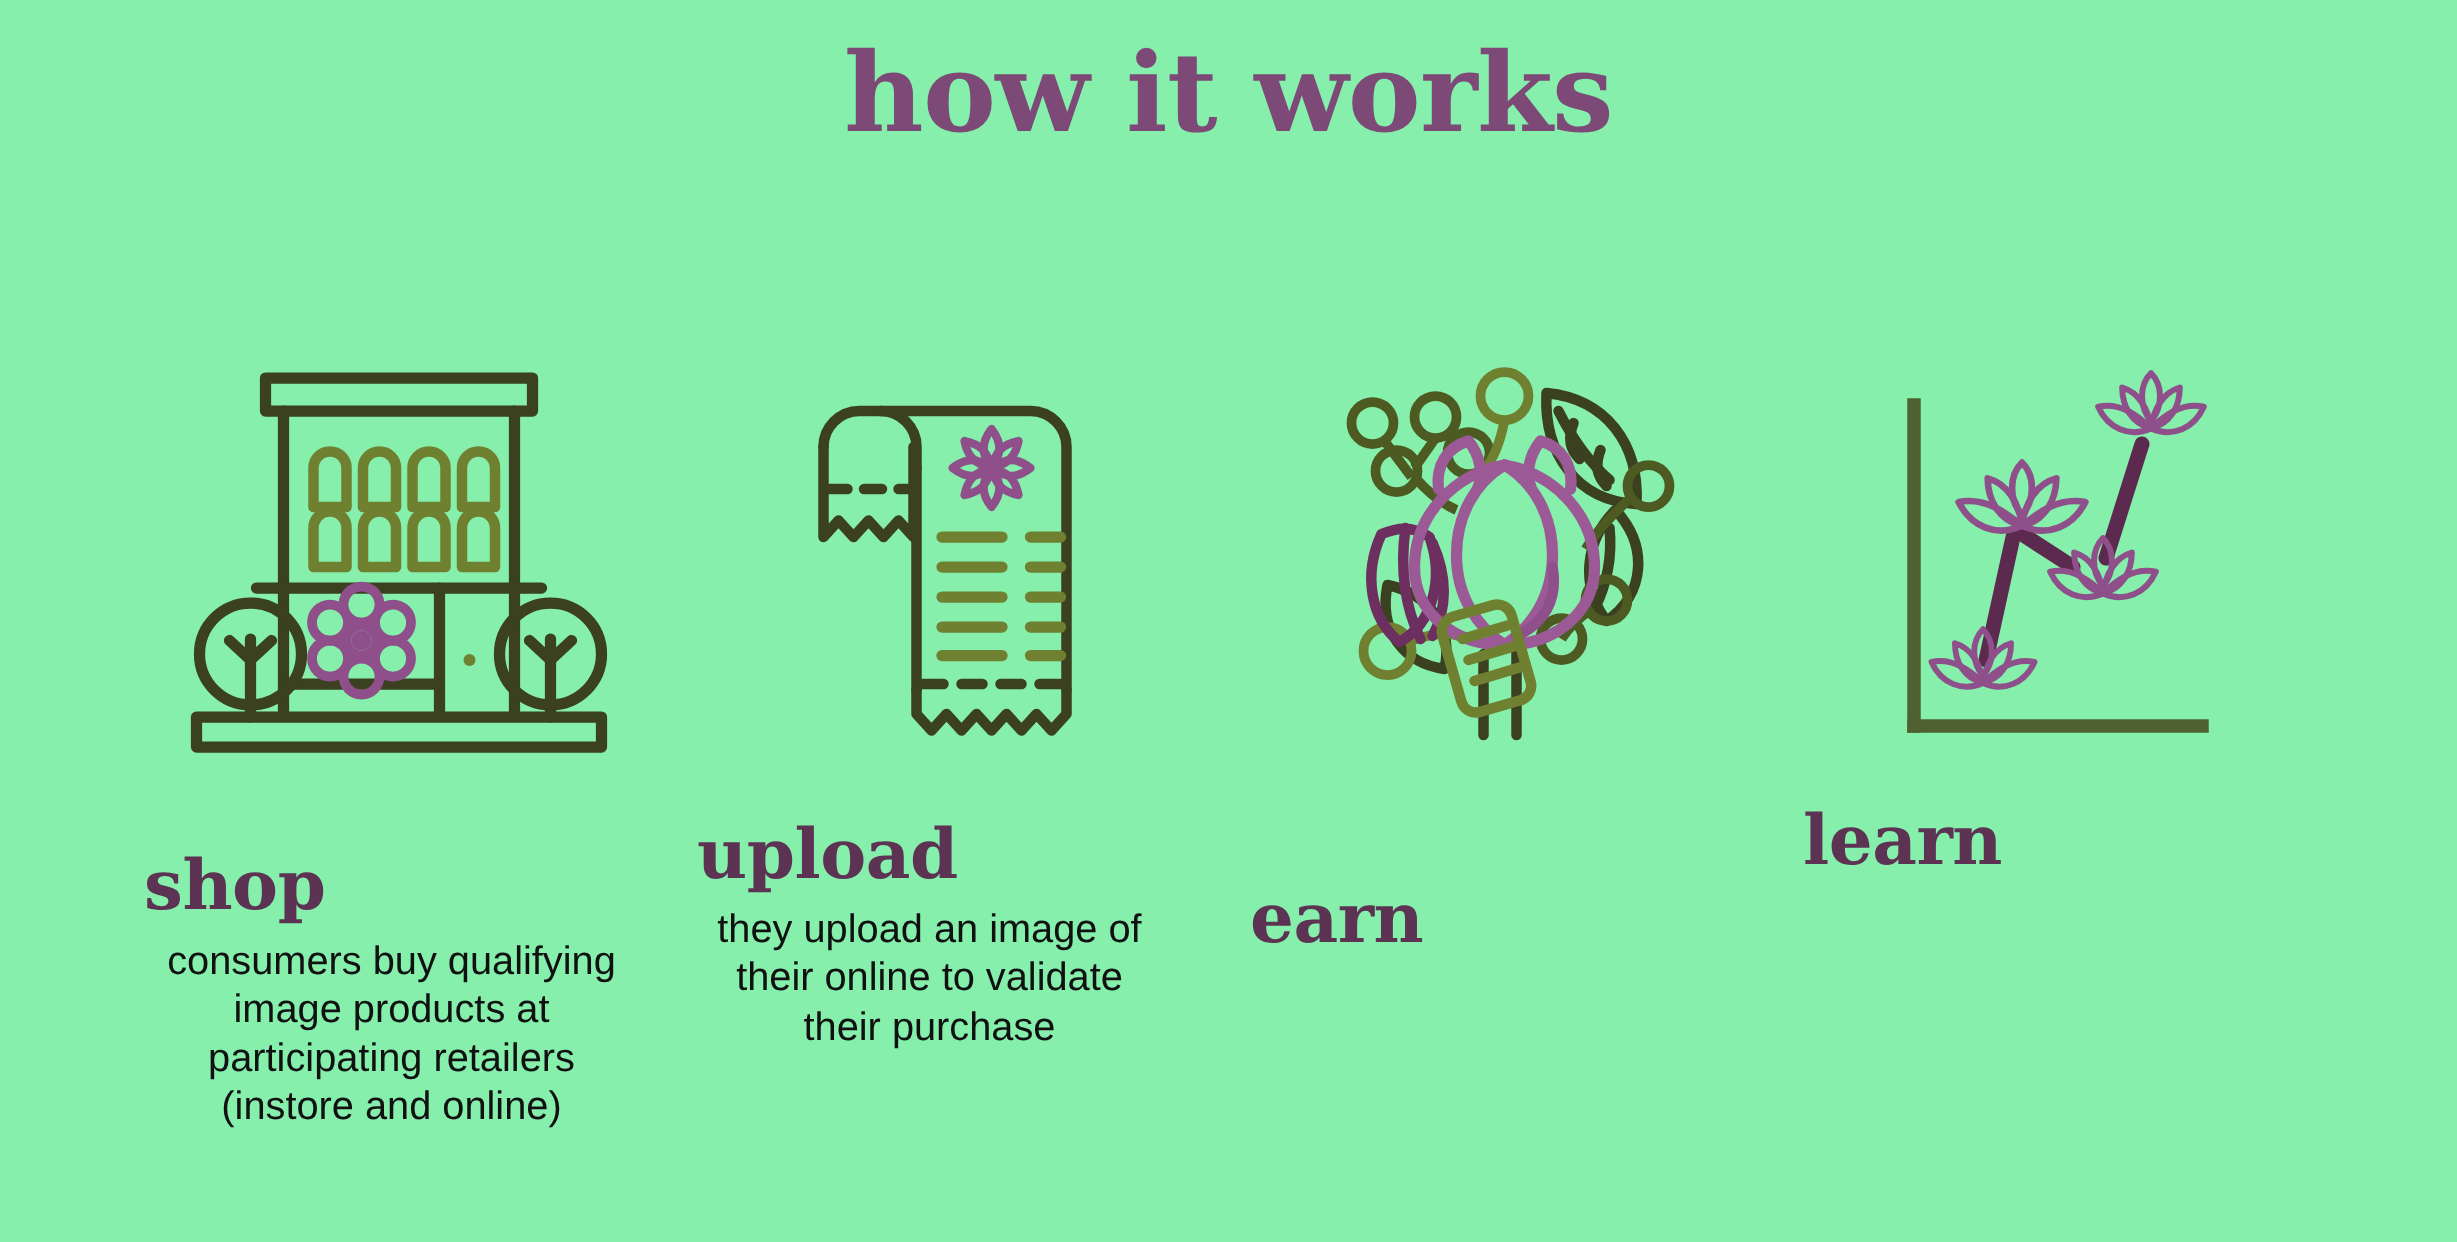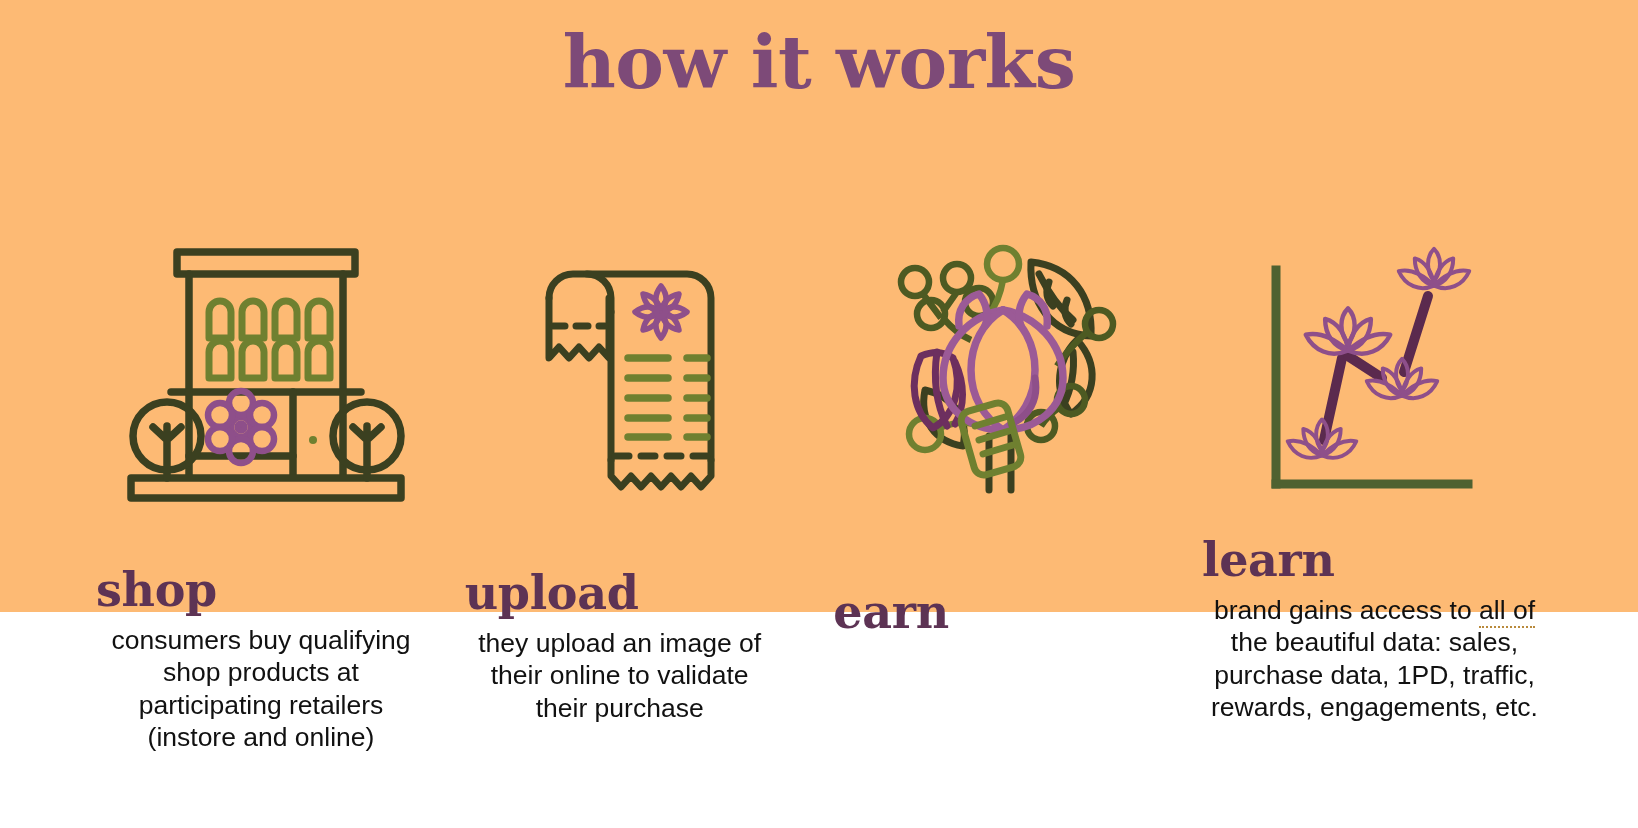--- a/index.html
+++ b/index.html
@@ -10,23 +10,23 @@
   body {
     width: 1638px;
     height: 828px;
     font-family: "Liberation Sans", sans-serif;
     overflow: hidden;
     position: relative;
   }
 
   .page {
     width: 1638px;
-    height: 612px;
+    height: 828px;
     position: relative;
-    background: #fdba74;
+    background: #86efac;
     box-sizing: border-box;
   }
 
   .page-title {
     position: absolute;
     top: 24px;
     left: 0;
     width: 1638px;
     text-align: center;
     font-family: "DejaVu Serif", "Liberation Serif", serif;
@@ -76,21 +76,21 @@
     font-family: "Liberation Sans", sans-serif;
     font-size: 26.5px;
     line-height: 1.22;
     color: #111111;
     text-align: center;
     width: 340px;
   }
 
   
   .step.shop .step-heading { margin-top: 57px; }
-  .step.upload .step-heading { margin-top: 60px; }
+  .step.upload .step-heading { margin-top: 36px; }
   .step.earn .step-heading { margin-top: 79px; }
   .step.learn .step-heading { margin-top: 27px; }
 
   .step.shop .step-desc { width: 330px; }
   .step.upload .step-desc { width: 310px; }
   .step.earn .step-desc { width: 300px; }
   .step.learn .step-desc { width: 345px; }
 
   .grammar-underline {
     border-bottom: 2.5px dotted #b98a3c;
@@ -153,21 +153,21 @@
             <circle cx="141" cy="175" r="12"></circle>
             <circle cx="141" cy="199" r="12"></circle>
             <circle cx="120" cy="211" r="12"></circle>
             <circle cx="99" cy="199" r="12"></circle>
             <circle cx="99" cy="175" r="12"></circle>
             <circle cx="120" cy="187" r="3.5" fill="#8e4f8a"></circle>
           </g>
         </svg>
       </div>
       <div class="step-heading">shop</div>
-      <div class="step-desc">consumers buy qualifying shop products at participating retailers (instore and online)</div>
+      <div class="step-desc">consumers buy qualifying image products at participating retailers (instore and online)</div>
     </div>
 
     <div class="step upload">
       <div class="step-icon">
         <svg width="200" height="270" viewBox="0 0 200 270" fill="none">
           <g stroke="#3b4020" stroke-width="7" fill="none" stroke-linecap="round" stroke-linejoin="round">
 
             <path d="M14 58 a24 24 0 0 1 24 -24 h14 a24 24 0 0 1 24 24 v14"></path>
             <path d="M14 58 v60 l10 -11 10 11 10 -11 10 11 10 -11 10 11 v-60"></path>
 
@@ -343,17 +343,16 @@
               <path d="M0 -34 c10 10 10 28 0 40 c-10 -12 -10 -30 0 -40z"></path>
               <path d="M-24 -22 c14 4 22 18 24 34 c-16 -4 -24 -18 -24 -34z"></path>
               <path d="M24 -22 c-14 4 -22 18 -24 34 c16 -4 24 -18 24 -34z"></path>
               <path d="M-44 -6 c18 -4 34 8 44 18 c-18 8 -36 0 -44 -18z"></path>
               <path d="M44 -6 c-18 -4 -34 8 -44 18 c18 8 36 0 44 -18z"></path>
             </g>
           </g>
         </svg>
       </div>
       <div class="step-heading">learn</div>
-      <div class="step-desc"><span>brand gains access to </span><span class="grammar-underline">all of</span><span> the beautiful data: sales, purchase data, 1PD, traffic, rewards, engagements, etc.</span></div>
     </div>
 
   </div>
 </div>
 
 </body></html>

